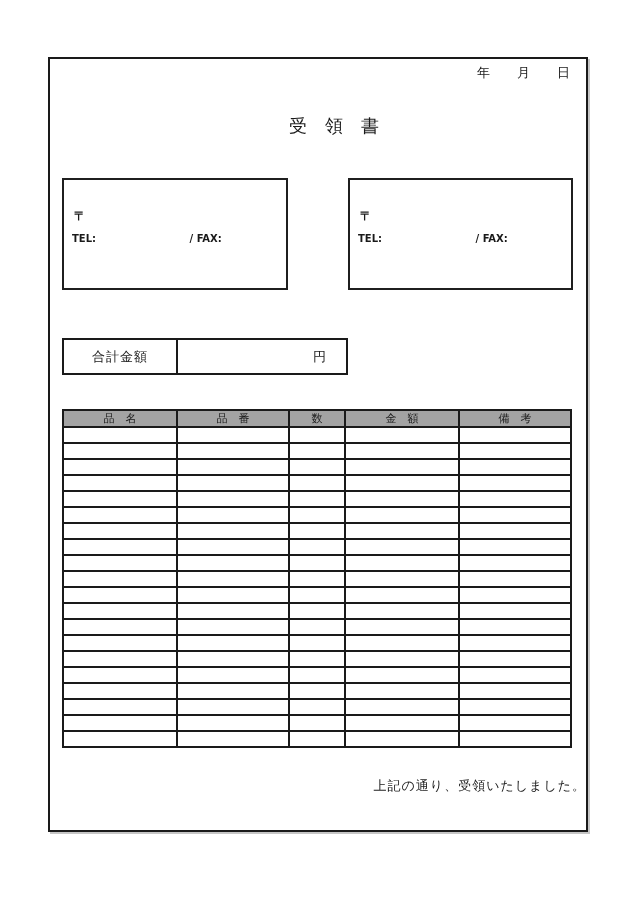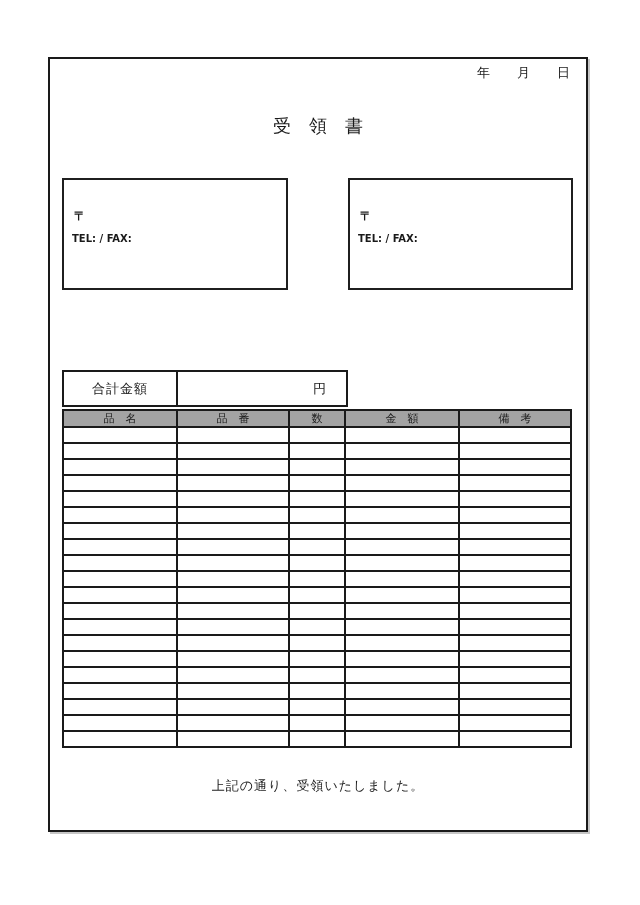--- a/index.html
+++ b/index.html
@@ -36,21 +36,21 @@
     right: 16px;
     display: flex;
     gap: 27px;
     font-size: 13px;
     line-height: 14px;
   }
   
   .doc-title {
     position: absolute;
     top: 57px;
-    left: 0;
+    left: 16px;
     width: 100%;
     text-align: center;
     font-size: 18px;
     line-height: 20px;
     letter-spacing: 0px;
   }
   
   .addr-box {
     position: absolute;
     top: 119px;
@@ -73,34 +73,33 @@
   .telfax-line {
     position: absolute;
     left: 8px;
     top: 53px;
     font-family: "DejaVu Sans", "Liberation Sans", sans-serif;
     font-weight: 700;
     font-size: 10px;
     line-height: 12px;
     white-space: nowrap;
   }
-  .telfax-line .fax { }
+  .telfax-line .fax { margin-left: 90px; }
   
   .total-box {
     position: absolute;
     left: 12px;
     top: 279px;
     width: 286px;
     height: 37px;
     box-sizing: border-box;
     border: 2px solid #1a1a1a;
     display: flex;
     align-items: stretch;
     font-size: 13px;
-    margin-top: 32px;
   }
   .total-label-cell {
     width: 114px;
     box-sizing: border-box;
     border-right: 2px solid #1a1a1a;
     display: flex;
     align-items: center;
     justify-content: center;
     letter-spacing: 1px;
   }
@@ -142,21 +141,21 @@
   .col-number { width: 112px; }
   .col-qty    { width: 56px;  }
   .col-amount { width: 114px; }
   .col-note   { width: 112px; }
   
   .footer-note {
     position: absolute;
     top: 718px;
     left: 0;
     width: 100%;
-    text-align: center;
+    text-align: right;
     font-size: 13px;
     letter-spacing: 1px;
   }
 </style>
 </head>
 <body>
 
 <div class="canvas">
   <div class="page">
 

